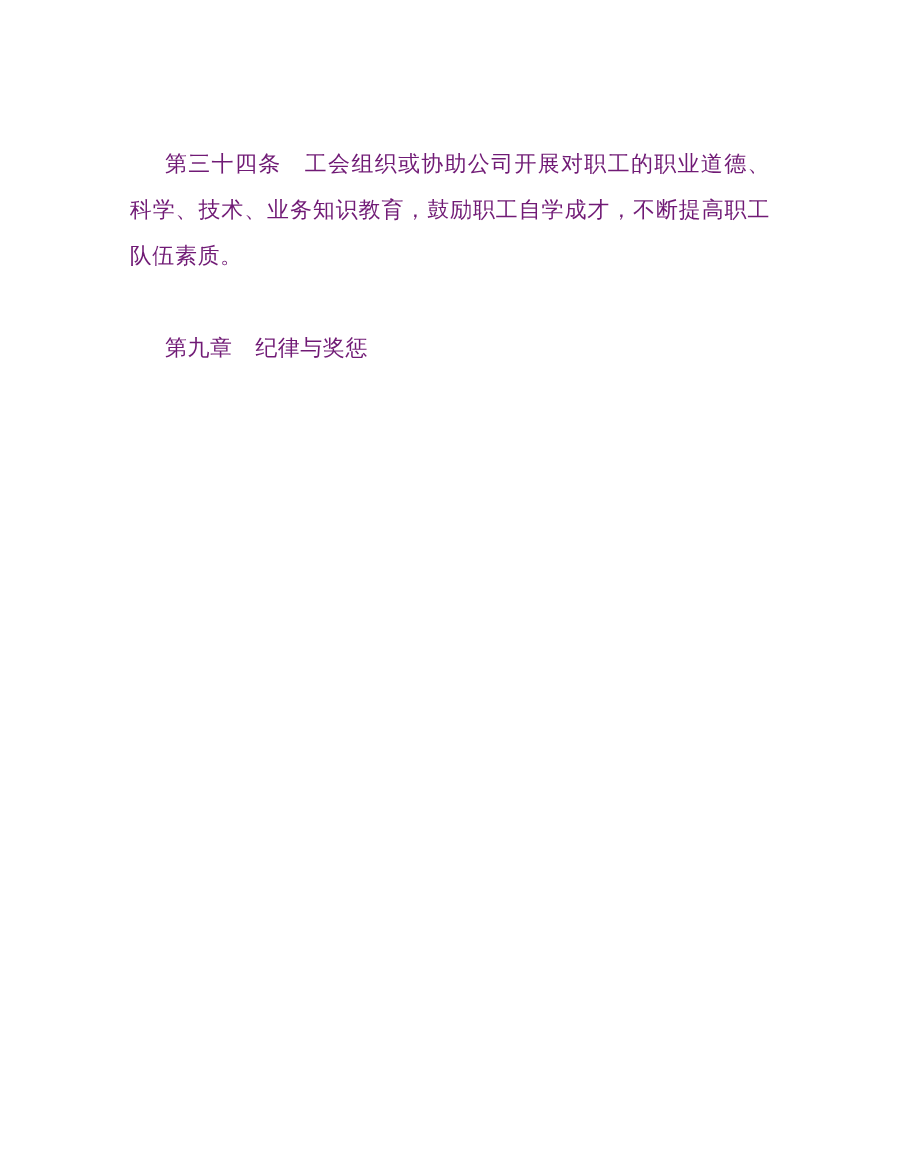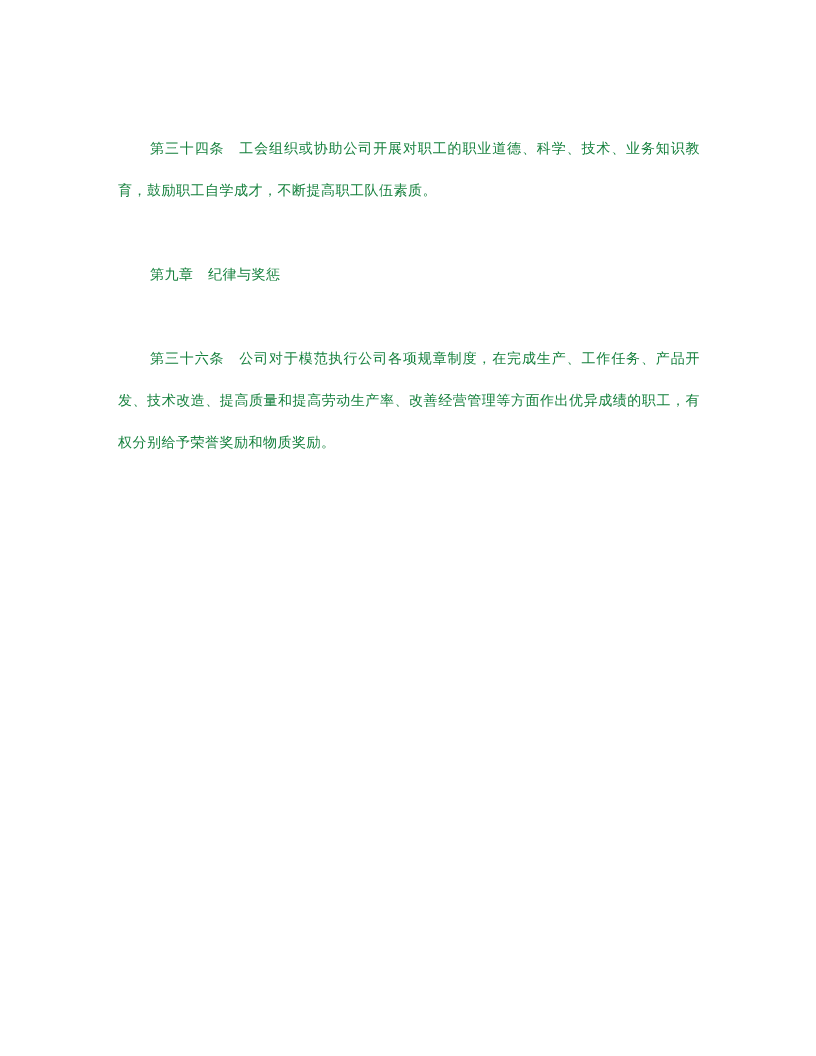--- a/index.html
+++ b/index.html
@@ -15,35 +15,34 @@
     overflow: hidden;
   }
   .content {
     position: absolute;
     left: 118px;
     top: 127px;
     width: 582px;
   }
   .para {
     font-family: "DejaVu Serif", "Liberation Serif", serif;
-    font-size: 14px;
+    font-size: 20px;
     line-height: 42px;
-    color: #15803d;
+    color: #701a75;
     margin: 0 0 42px 0;
     text-indent: 32px;
     text-align: justify;
     letter-spacing: 0.5px;
     word-break: break-all;
   }
   .para:last-child {
     margin-bottom: 0;
   }
 </style>
 </head>
 <body>
 
 <div class="page">
   <div class="content">
     <p class="para">第三十四条　工会组织或协助公司开展对职工的职业道德、科学、技术、业务知识教育，鼓励职工自学成才，不断提高职工队伍素质。</p>
     <p class="para">第九章　纪律与奖惩</p>
-    <p class="para">第三十六条　公司对于模范执行公司各项规章制度，在完成生产、工作任务、产品开发、技术改造、提高质量和提高劳动生产率、改善经营管理等方面作出优异成绩的职工，有权分别给予荣誉奖励和物质奖励。</p>
   </div>
 </div>
 
 </body></html>

